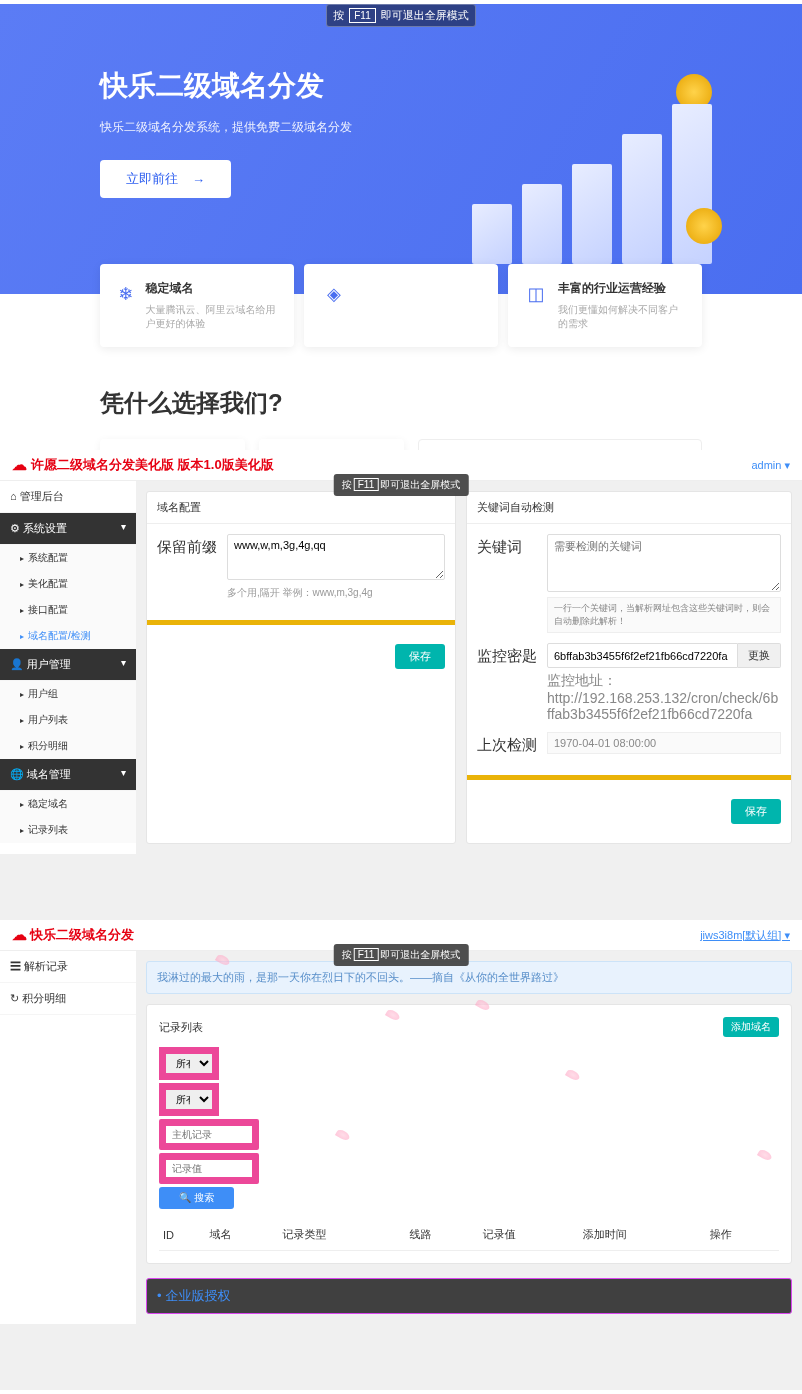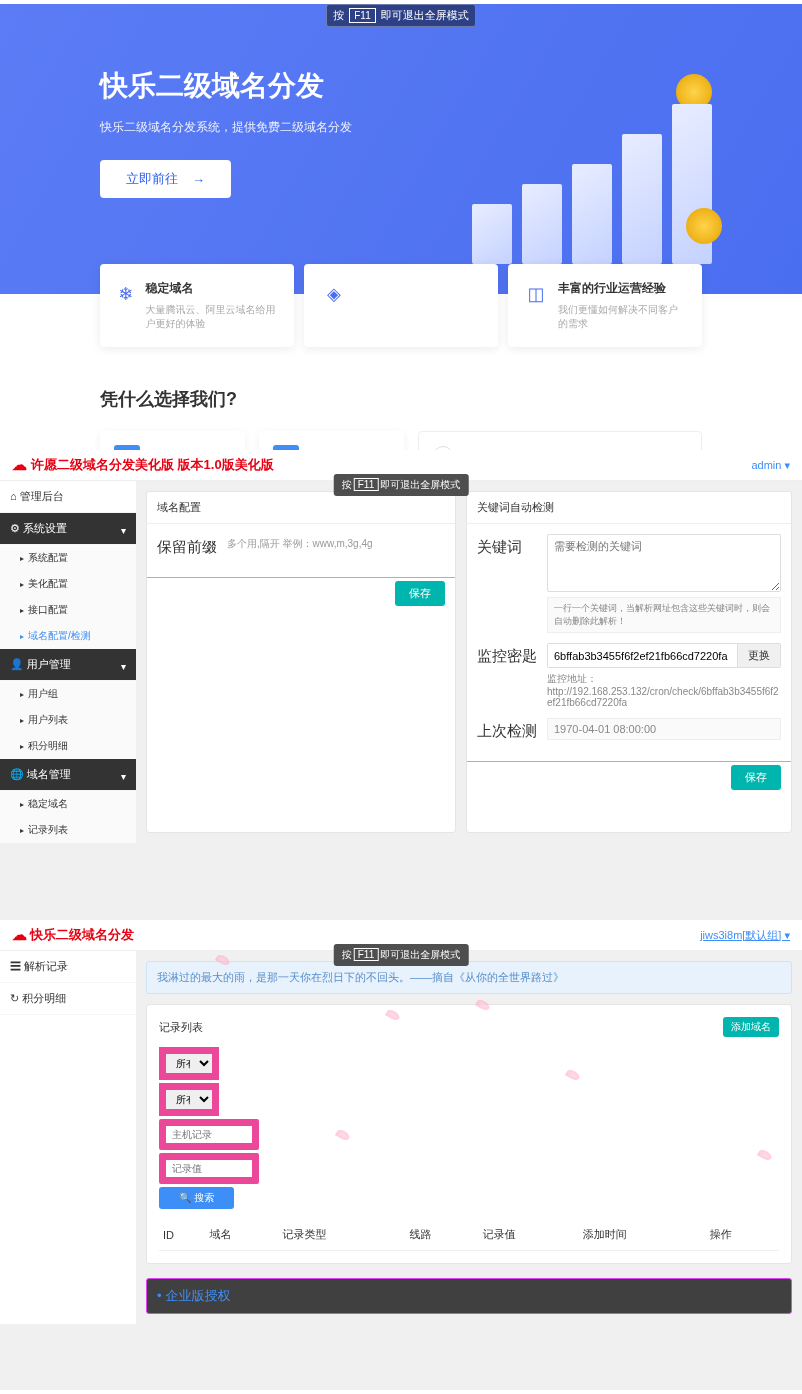--- a/index.html
+++ b/index.html
@@ -21,39 +21,39 @@
 .ctabtn::after{content:"→";margin-left:14px}
 .heroimg{position:absolute;right:80px;top:80px;width:260px;height:180px}
 .bar3d{position:absolute;background:linear-gradient(145deg,#e8edff,#c5d2ff);border-radius:2px}
 .coin{position:absolute;width:36px;height:36px;background:radial-gradient(circle,#ffd34a,#e6a200);border-radius:50%}
 
 .cards3{display:flex;gap:10px;padding:0 100px;margin-top:-30px;position:relative}
 .card3{flex:1;background:#fff;border-radius:4px;box-shadow:0 2px 10px rgba(0,0,0,.08);padding:16px;display:flex;gap:10px}
 .cicon{width:28px;height:28px;display:flex;align-items:center;justify-content:center;color:#4a6ef0;font-size:18px}
 .ctitle{font-size:12px;font-weight:bold;margin-bottom:6px}
 .cdesc{font-size:10px;color:#aaa}
-.s1h2{padding:40px 100px 20px;font-size:18px;font-weight:bold}
+.s1h2{padding:40px 100px 20px;font-size:24px;font-weight:bold}
 .cards2{display:flex;gap:14px;padding:0 100px}
 .card2{width:145px;background:#fff;border-radius:4px;box-shadow:0 2px 8px rgba(0,0,0,.06);padding:14px}
 .card2 .top{display:flex;gap:10px;align-items:center;margin-bottom:10px}
 .sqicon{width:26px;height:26px;background:#3e8ef7;border-radius:3px;color:#fff;display:flex;align-items:center;justify-content:center;font-size:14px}
 .formcard{flex:1;background:#fff;border:1px solid #eee;border-radius:4px;padding:14px}
 .av{width:20px;height:20px;border:1px solid #ddd;border-radius:50%}
 
 
 .s2{background:#f0f0f0;position:relative;min-height:470px}
 .topbar2{background:#fff;display:flex;justify-content:space-between;align-items:center;padding:6px 12px;border-bottom:1px solid #eee}
 .brand2{color:#e60012;font-weight:bold;font-size:13px;display:flex;align-items:center;gap:4px}
 .cloud{font-size:15px}
 .userlink{color:#3e8ef7;font-size:11px;text-decoration:none}
 .f11b{position:absolute;left:50%;transform:translateX(-50%);top:24px;background:rgba(60,60,60,.9);color:#fff;font-size:10px;padding:4px 8px;border-radius:3px;z-index:5}
 .f11b .key{border:1px solid #fff;padding:0 3px;margin:0 2px}
 .layout2{display:flex}
 .sidebar{width:136px;background:#fff}
-.sbitem{padding:8px 10px;font-size:11px;display:flex;justify-content:space-between;align-items:flex-end;cursor:pointer;border-bottom:1px solid #f5f5f5}
+.sbitem{padding:8px 10px;font-size:11px;display:flex;justify-content:space-between;align-items:flex-start;cursor:pointer;border-bottom:1px solid #f5f5f5}
 .sbitem.dark{background:#333;color:#fff}
 .sbsub{padding:6px 20px;font-size:10px;cursor:pointer;background:#fafafa}
 .sbsub::before{content:"▸";margin-right:4px;font-size:8px}
 .sbsub.active{color:#3e8ef7}
 .caret{font-size:10px}
 .panels{flex:1;display:flex;gap:10px;padding:10px}
 .panel{background:#fff;border-radius:3px;border:1px solid #e5e5e5}
 .panel.p1{flex:0 0 310px}
 .panel.p2{flex:1}
 .phead{padding:8px 10px;border-bottom:1px solid #eee;font-size:11px}
@@ -65,22 +65,22 @@
 .hint{font-size:10px;color:#999;margin-top:3px}
 .hintbox{background:#fafafa;border:1px solid #eee;padding:4px 6px;font-size:9px;color:#888;margin-top:2px}
 .igroup{display:flex}
 .igroup input{flex:1;border-radius:2px 0 0 2px}
 .addon{background:#f0f0f0;border:1px solid #ddd;border-left:none;padding:4px 10px;font-size:11px;cursor:pointer;border-radius:0 2px 2px 0}
 .ro{background:#fafafa;border:1px solid #eee;padding:4px 6px;font-size:11px;color:#888}
 .btn{padding:5px 14px;border:none;border-radius:3px;font-size:11px;cursor:pointer;color:#fff}
 .btn-teal{background:#00b5ad}
 .btn-green{background:#00b5ad}
 .btn-blue{background:#3e8ef7}
-.pfoot{padding:3px 10px;border-top:1px solid #eab308;text-align:right}
-.mlink{font-size:10px;color:#888;word-break:break-all}
+.pfoot{padding:19px 10px;border-top:5px solid #eab308;text-align:right}
+.mlink{font-size:14px;color:#888;word-break:break-all}
 
 
 .s3{background:#f0f0f0;min-height:470px;position:relative}
 .brand3{color:#e60012;font-weight:bold;font-size:13px;display:flex;align-items:center;gap:3px}
 .u3{color:#3e8ef7;font-size:11px}
 .alertblue{background:#e8f2fd;border:1px solid #cce3f8;color:#578ec9;padding:8px 10px;font-size:11px;border-radius:3px;margin-bottom:10px}
 .panel3{background:#fff;border:1px solid #e5e5e5;border-radius:3px;padding:12px}
 .p3head{display:flex;justify-content:space-between;align-items:center;margin-bottom:10px}
 .p3title{font-size:11px}
 .filters{margin-bottom:10px}
@@ -201,20 +201,21 @@
    <div class="sbsub">稳定域名</div>
    <div class="sbsub">记录列表</div>
   </div>
   <div class="panels">
    <div class="panel p1">
     <div class="phead">域名配置</div>
     <div class="pbody">
      <div class="frow">
       <div class="flabel">保留前缀</div>
       <div class="fcol">
+       <textarea rows="3" style="">www,w,m,3g,4g,qq</textarea>
        <div class="hint">多个用,隔开 举例：www,m,3g,4g</div>
       </div>
      </div>
     </div>
     <div class="pfoot"><button class="btn btn-teal">保存</button></div>
    </div>
    <div class="panel p2">
     <div class="phead">关键词自动检测</div>
     <div class="pbody">
      <div class="frow">

